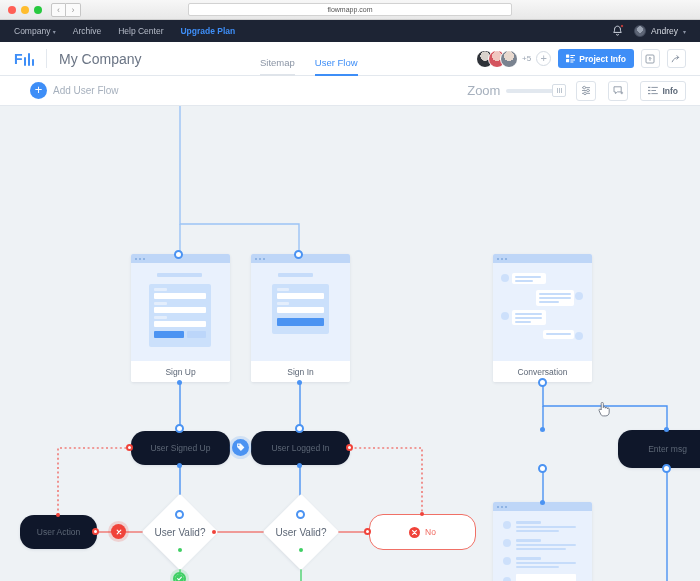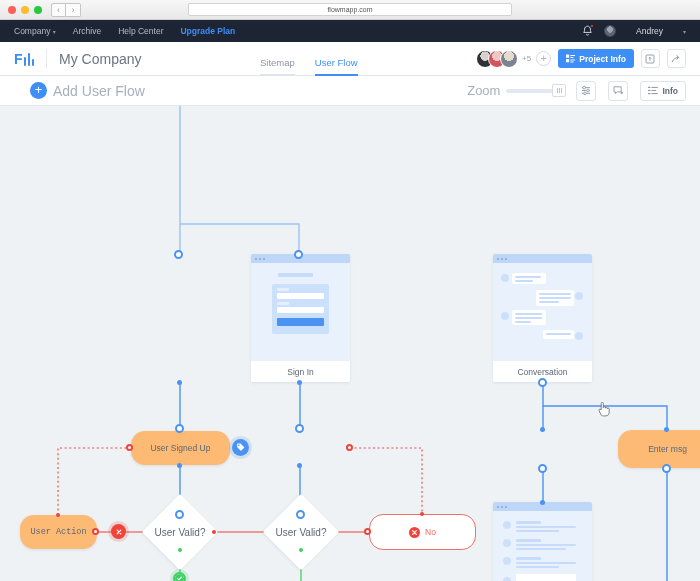--- a/index.html
+++ b/index.html
@@ -59,21 +59,21 @@
   .topnav .item { margin-right: 17px; white-space: nowrap; cursor: pointer; }
   .topnav .item.upgrade { color: #3e8ef7; font-weight: bold; }
   .topnav .spacer { flex: 1; }
   .bell { position: relative; width: 11px; height: 12px; margin-right: 11px; }
   .bell svg { display: block; }
   .bell .badge {
     position: absolute; top: -1px; right: -1px;
     width: 4px; height: 4px; border-radius: 50%;
     background: #f0433a; border: 1px solid #1d2434;
   }
-  .user { display: flex; align-items: center; gap: 20px; font-size: 8.5px; color: #d6dae2; }
+  .user { display: flex; align-items: center; gap: 5px; font-size: 8.5px; color: #d6dae2; }
   .avatar-sm {
     width: 12px; height: 12px; border-radius: 50%;
     background: radial-gradient(circle at 50% 35%, #9aa3b2 0 38%, #5d6576 39% 100%);
     border: 1px solid #424a5c;
   }
   .caret { font-size: 6px; color: #8a92a3; }
 
   
   .projhead {
     height: 34px;
@@ -148,21 +148,21 @@
     display: flex; align-items: center; gap: 4px;
   }
   .flow-icon { color: #9fb6d4; display: flex; }
   .addflow { display: flex; align-items: center; gap: 6px; margin-left: 16px; cursor: pointer; }
   .addcircle {
     width: 17px; height: 17px; border-radius: 50%;
     background: #3e8ef7; color: #fff;
     font-size: 13px; line-height: 15px; text-align: center;
     font-weight: 300;
   }
-  .addflow-label { font-size: 14px; color: #a6b0bd; }
+  .addflow-label { font-size: 10px; color: #a6b0bd; }
   .zoomwrap { margin-left: auto; display: flex; align-items: center; gap: 6px; }
   .zoom-label { font-size: 13px; color: #a6b0bd; }
   .zoom-track {
     width: 58px; height: 4px; background: #e2e8ef; border-radius: 2px;
     position: relative; cursor: pointer;
   }
   .zoom-knob {
     position: absolute; right: -2px; top: -5px;
     width: 14px; height: 13px;
     background: #fff; border: 1px solid #d6dde5; border-radius: 2px;
@@ -213,21 +213,21 @@
   .formbox { background: #cbe0fb; border-radius: 2px; }
   .inp { background: #fff; border-radius: 1px; }
   .btn-blue { background: #4b93f2; border-radius: 1px; }
   .btn-pale { background: #bcd6fa; border-radius: 1px; }
   .ava { width: 8px; height: 8px; border-radius: 50%; background: #cde0fb; }
   .bubble { background: #fff; border-radius: 2px; }
 
   
   .node {
     position: absolute;
-    background: #fdba74;
+    background: #0f172a;
     border-radius: 14px;
     box-shadow: 0 1px 3px rgba(40,60,90,0.10);
     display: flex; align-items: center; justify-content: center;
     font-size: 8.5px; color: #5d6776;
     cursor: pointer;
   }
   .node.outline-red { border: 1px solid #f07066; box-shadow: none; background: #fff; color: #f06a60; }
   .node .ic { margin-right: 5px; display: flex; }
 
   .diamond {
@@ -454,20 +454,40 @@
 
     <g fill="none" stroke="#3fcf64" stroke-width="1.3">
       <path d="M180 444 V466"></path>
       <path d="M180 483 V496"></path>
       <path d="M301 444 V496"></path>
       <path d="M180 531 V565"></path>
       <path d="M301 531 V552 H188 a8 8 0 0 0 -8 8 V565"></path>
     </g>
   </svg>
 
+  <div class="card" style="left:131px; top:148px; width:99px; height:128px;">
+    <div class="shot" style="height:107px;">
+      <div class="titlebar">
+          <i></i>
+          <i></i>
+          <i></i>
+        </div>
+      <div class="ln" style="position:absolute;left:26px;top:19px;width:45px;height:4px;"></div>
+      <div class="formbox" style="position:absolute;left:18px;top:30px;width:62px;height:63px;"></div>
+      <div class="ln" style="position:absolute;left:23px;top:34px;width:13px;height:2.5px;background:#e4eefc"></div>
+      <div class="inp" style="position:absolute;left:23px;top:39px;width:52px;height:6px;"></div>
+      <div class="ln" style="position:absolute;left:23px;top:48px;width:13px;height:2.5px;background:#e4eefc"></div>
+      <div class="inp" style="position:absolute;left:23px;top:53px;width:52px;height:6px;"></div>
+      <div class="ln" style="position:absolute;left:23px;top:62px;width:13px;height:2.5px;background:#e4eefc"></div>
+      <div class="inp" style="position:absolute;left:23px;top:67px;width:52px;height:6px;"></div>
+      <div class="btn-blue" style="position:absolute;left:23px;top:77px;width:30px;height:7px;"></div>
+      <div class="btn-pale" style="position:absolute;left:56px;top:77px;width:19px;height:7px;"></div>
+    </div>
+    <div class="caption">Sign Up</div>
+  </div>
 
   <div class="card" style="left:251px; top:148px; width:99px; height:128px;">
     <div class="shot" style="height:107px;">
       <div class="titlebar">
           <i></i>
           <i></i>
           <i></i>
         </div>
       <div class="ln" style="position:absolute;left:27px;top:19px;width:35px;height:4px;"></div>
       <div class="formbox" style="position:absolute;left:21px;top:30px;width:57px;height:50px;"></div>
@@ -536,21 +556,24 @@
       <div class="ava" style="position:absolute;left:10px;top:75px;"></div>
       <div class="inp" style="position:absolute;left:23px;top:72px;width:60px;height:12px;"></div>
 
     </div>
 
   </div>
 
   <div class="node" style="left:131px; top:325px; width:99px; height:34px;">
     <span>User Signed Up</span>
   </div>
-  <div class="node" style="left:20px; top:409px; width:77px; height:34px;font-family:Liberation Mono, monospace;">
+  <div class="node" style="left:251px; top:325px; width:99px; height:34px;">
+    <span>User Logged In</span>
+  </div>
+  <div class="node" style="left:20px; top:409px; width:77px; height:34px;">
     <span>User Action</span>
   </div>
 
   <div class="node outline-red" style="left:369px; top:408px; width:107px; height:36px;">
     <span class="ic">
       <svg width="11" height="11" viewBox="0 0 11 11">
         <circle cx="5.5" cy="5.5" r="5.5" fill="#f0433a"></circle>
         <path d="M3.6 3.6 7.4 7.4M7.4 3.6 3.6 7.4" stroke="#fff" stroke-width="1.2" stroke-linecap="round"></path>
       </svg>
     </span>

